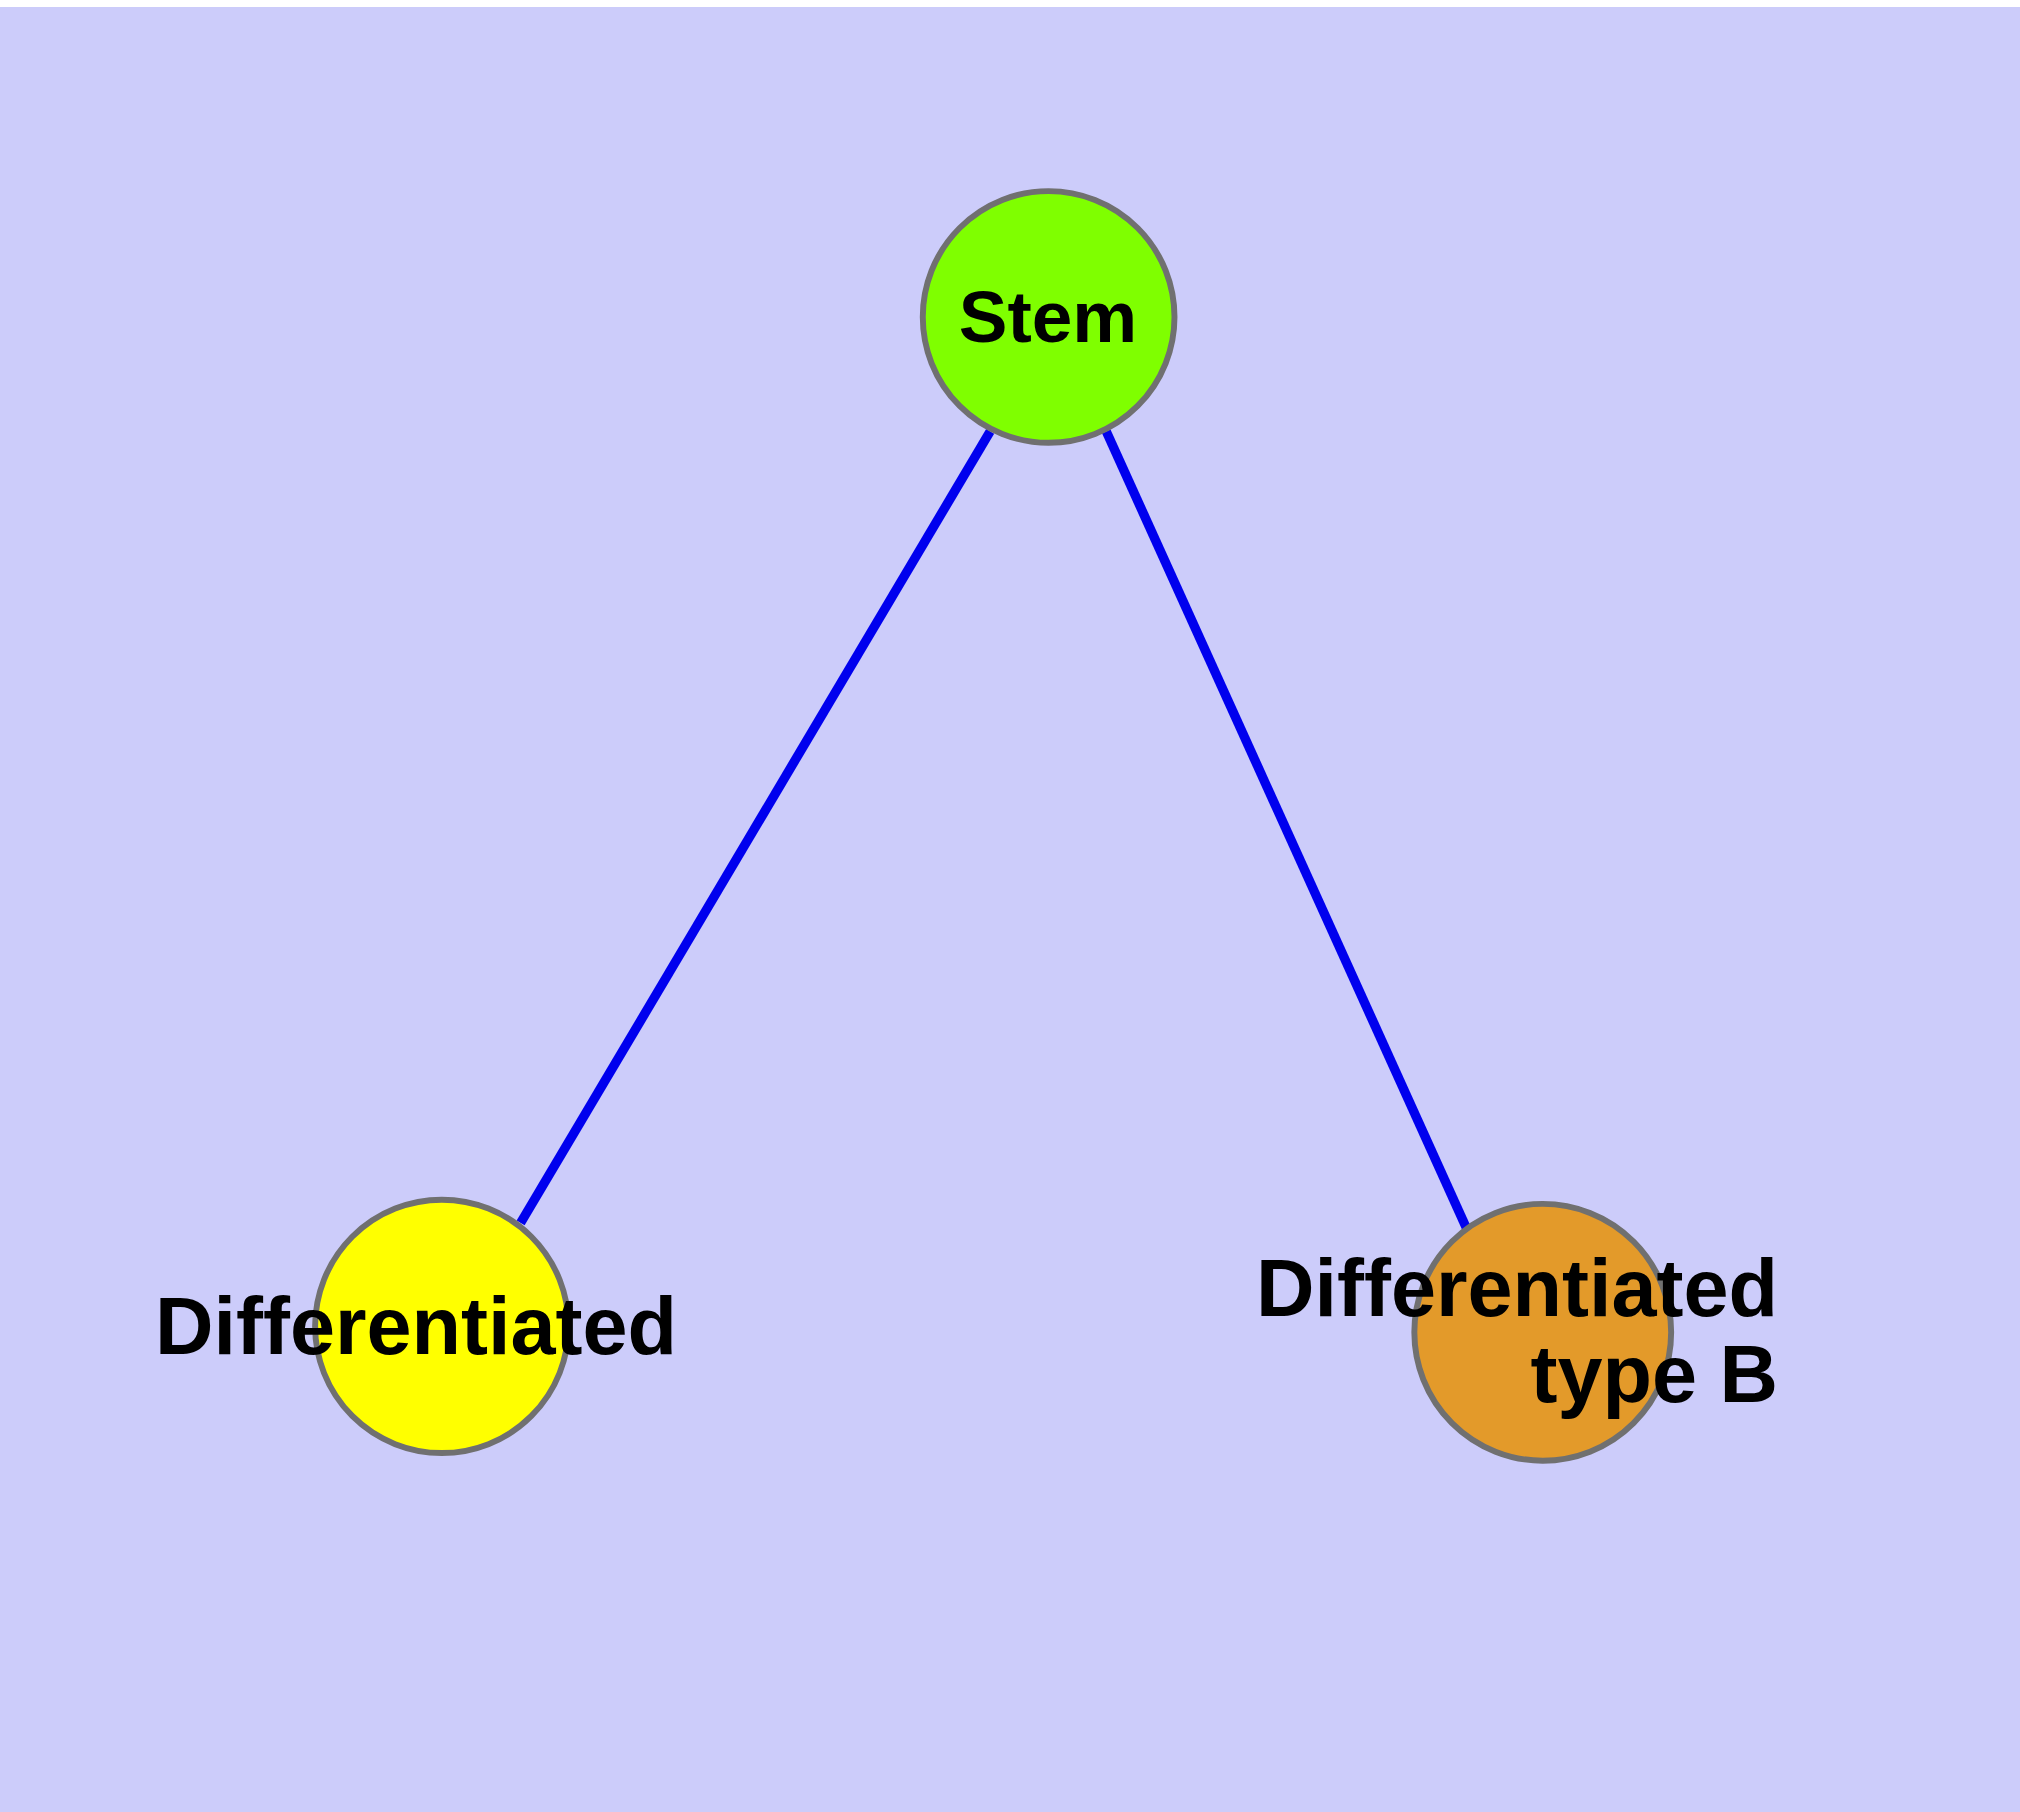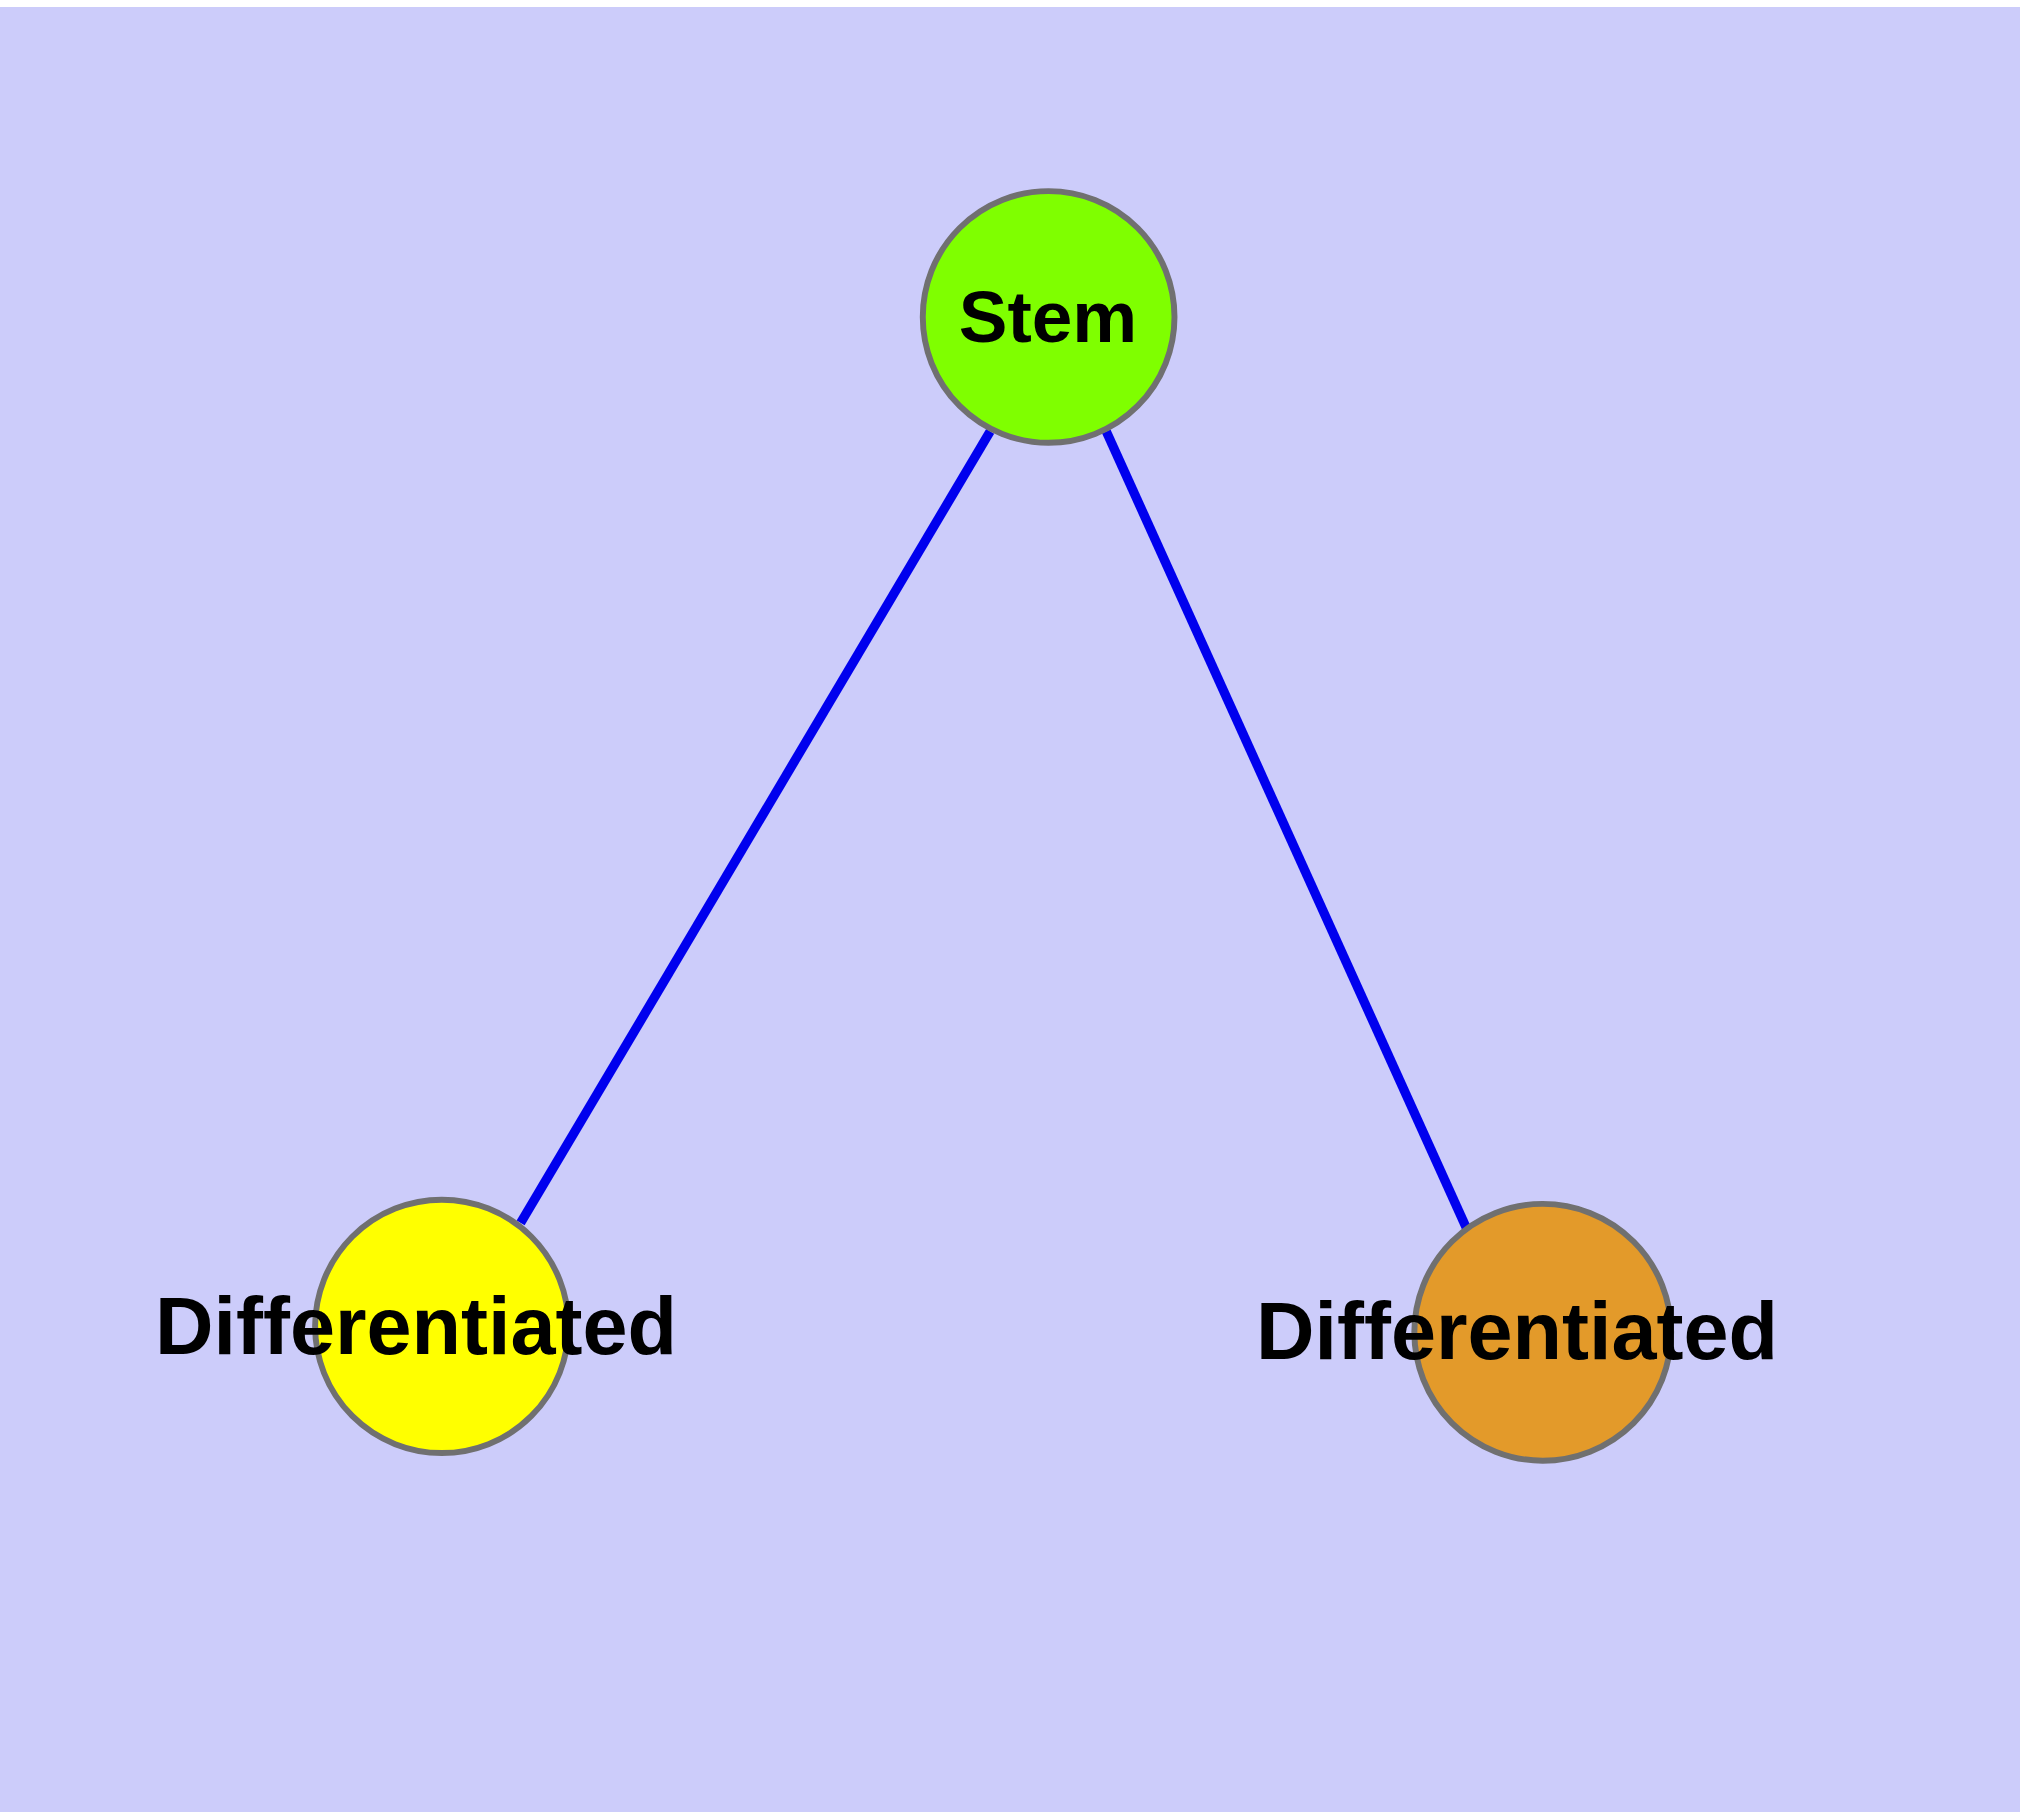--- a/index.html
+++ b/index.html
@@ -79,20 +79,21 @@
       <circle cx="1237" cy="374" r="148.5" fill="#7fff00" stroke="#707070" stroke-width="7"></circle>
     </g>
   </svg>
 
   <div class="node-label" id="label-diff-a">
     <div>Differentiated</div>
   </div>
 
   <div class="node-label" id="label-diff-b">
     <div>Differentiated</div>
+    <div>type B</div>
   </div>
 
   <div class="node-label" id="label-stem">
     <div>Stem</div>
   </div>
 
 </div>
 
 
 </body></html>

